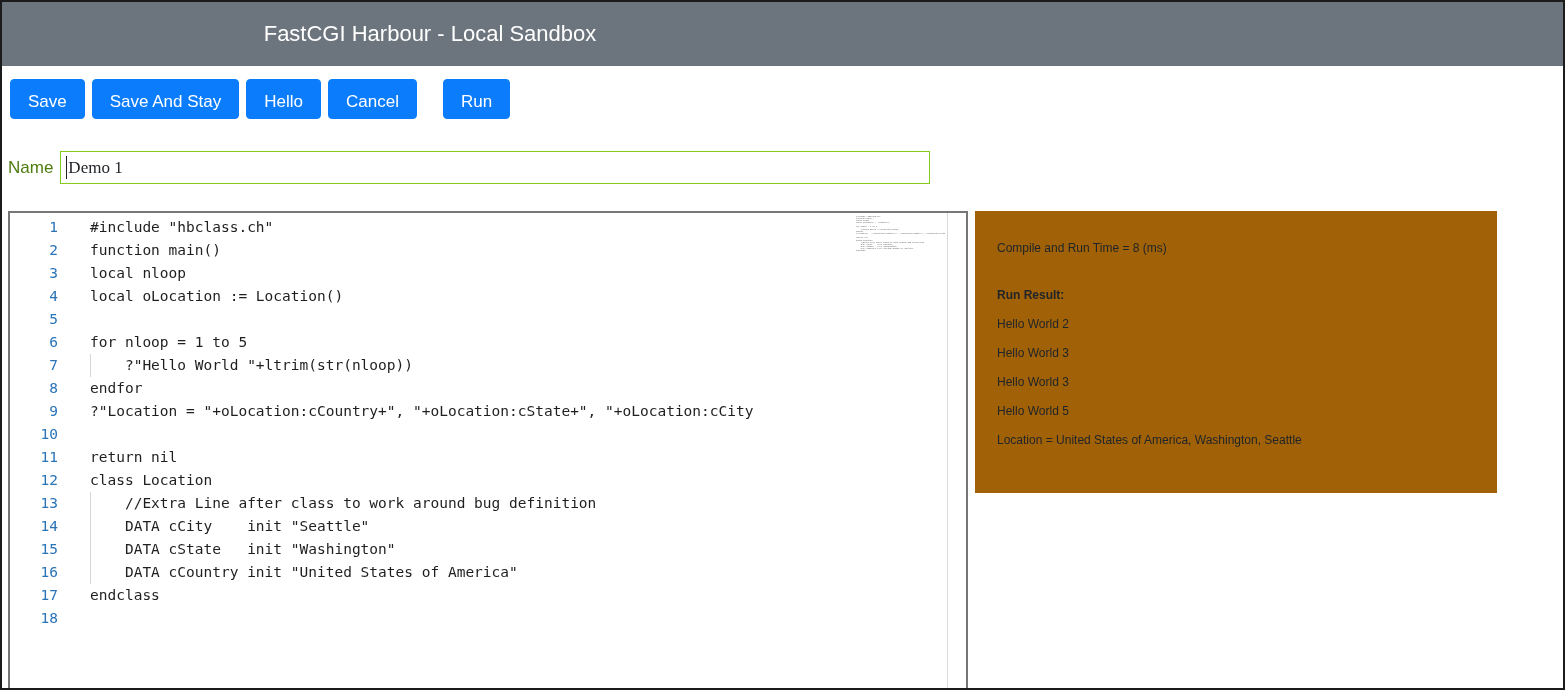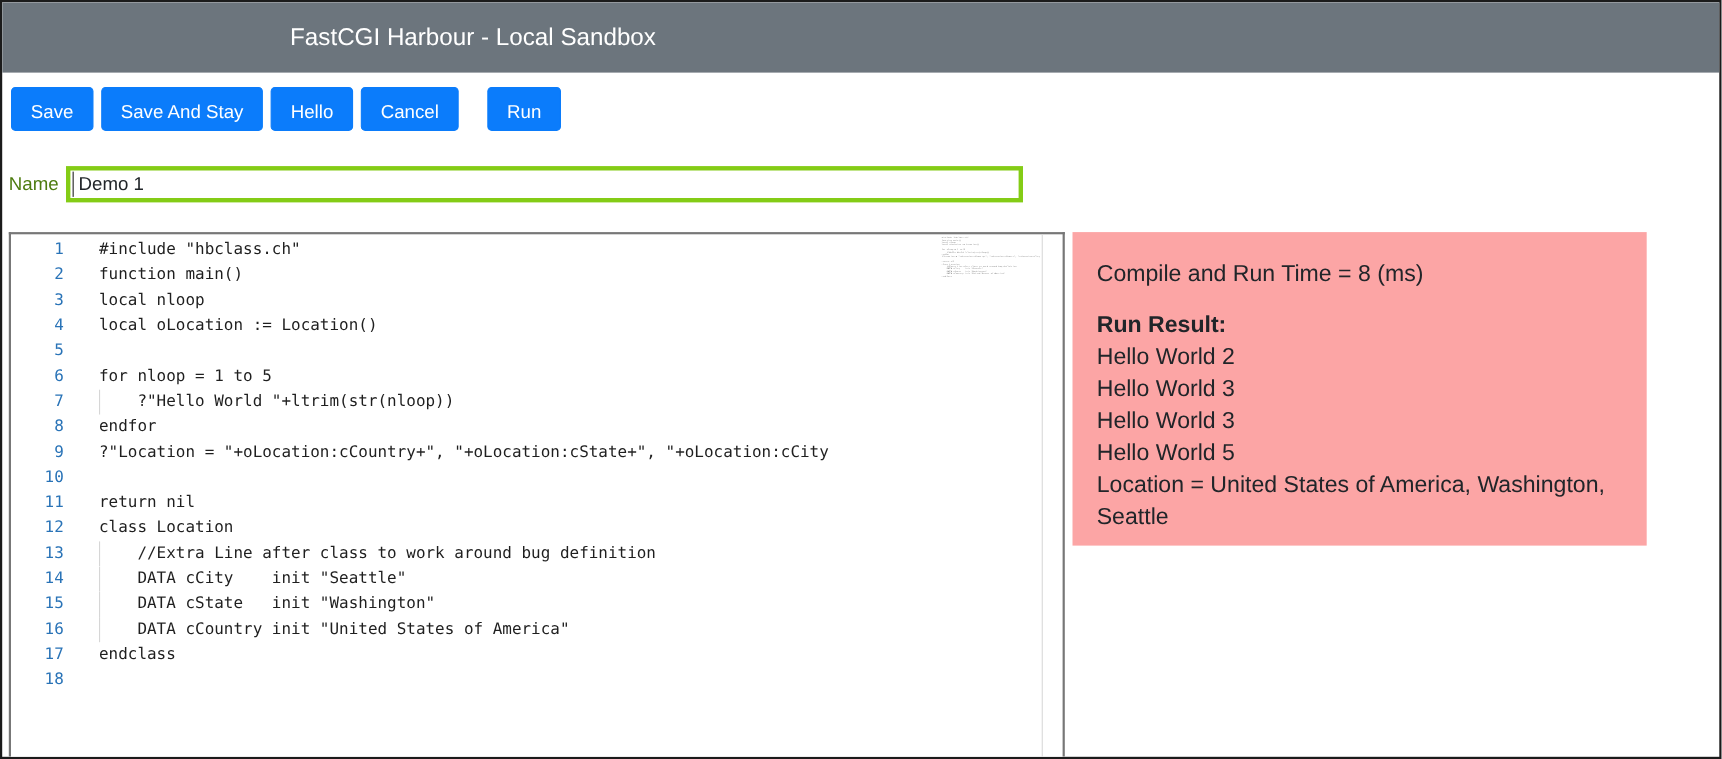--- a/index.html
+++ b/index.html
@@ -50,23 +50,23 @@
   
   .name-row {
     display: flex;
     align-items: center;
     margin: 32px 0 0 6px;
   }
   .name-label { font-size: 17px; color: #4d7c0f; }
   .name-input-wrap { position: relative; margin-left: 7px; }
   .name-input {
     width: 870px; height: 33px;
-    border: 4px solid #84cc16;
+    border: 1px solid #84cc16;
     padding: 2px 6px 2px 7px;
-    font-family: Liberation Sans, sans-serif;
+    font-family: Liberation Serif, serif;
     font-size: 17px;
     color: #212529;
     background: #ffffff;
   }
   .name-caret {
     position: absolute;
     left: 6px; top: 5px;
     width: 1px; height: 23px;
     background: #222;
   }
@@ -139,23 +139,23 @@
     position: absolute;
     top: 0; bottom: 0; right: 18px;
     width: 1px;
     background: #d9d9d9;
   }
 
   
   .results {
     width: 522px;
     min-height: 282px;
-    background: #fca5a5;
+    background: #a16207;
     padding: 23px 22px 12px 22px;
-    font-size: 21px;
+    font-size: 12px;
   }
   .compile-time {
     line-height: 29px;
     margin-bottom: 18px;
   }
   .run-result-label {
     font-weight: bold;
     line-height: 29px;
   }
   .out-line { line-height: 29px; }

